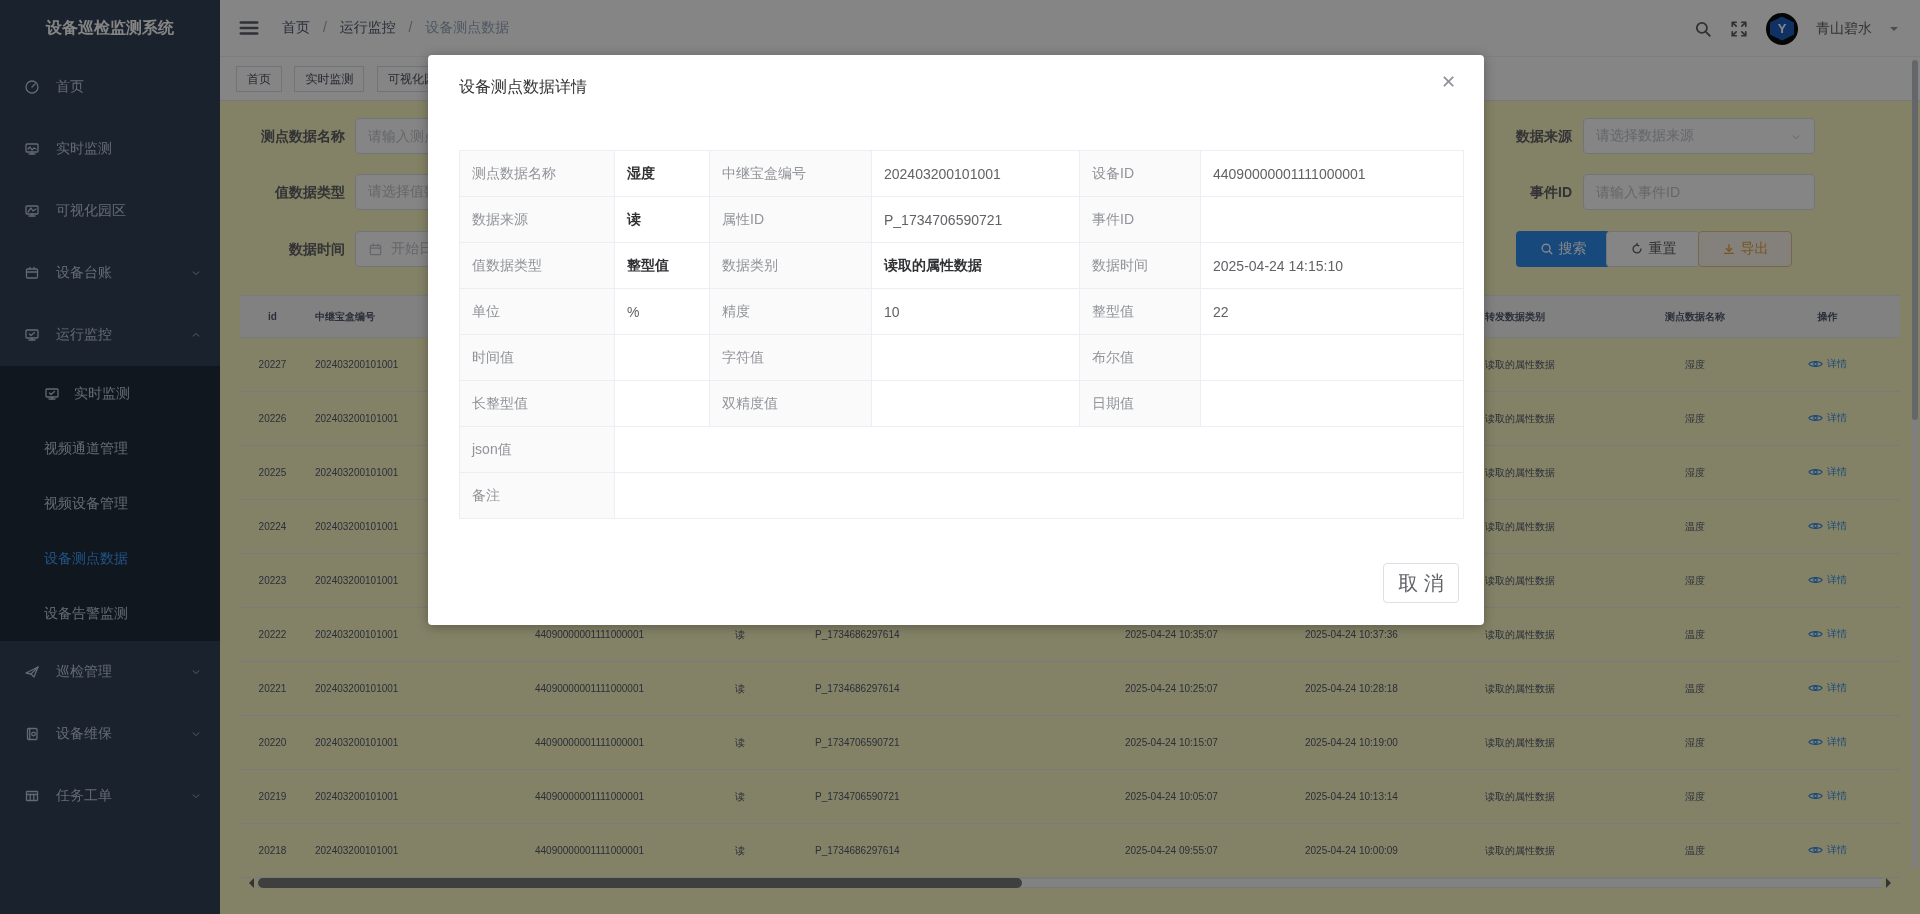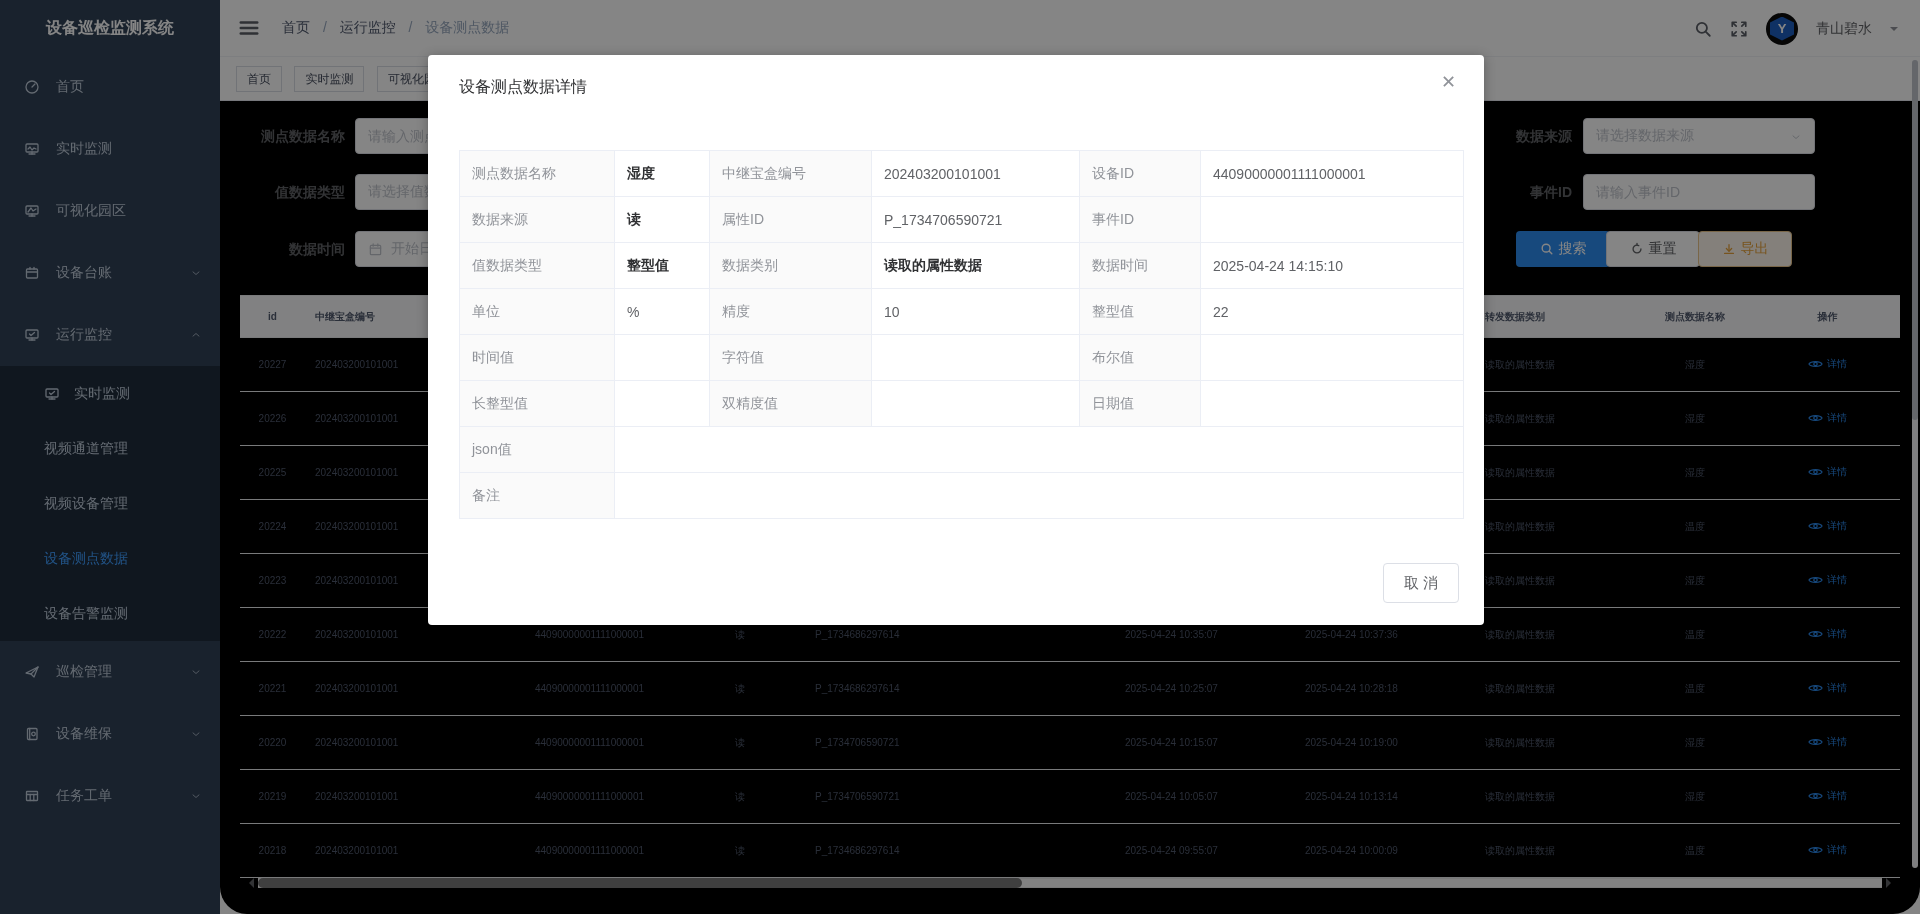--- a/index.html
+++ b/index.html
@@ -13,21 +13,21 @@
   .menu-item { height:62px; display:flex; align-items:center; padding:0 18px 0 24px; color:#bfcbd9; font-size:14px; cursor:pointer; }
   .menu-item .mi-icon { width:16px; height:16px; margin-right:16px; flex:0 0 16px; display:inline-flex; }
   .menu-item .arrow { margin-left:auto; width:12px; height:12px; display:inline-flex; opacity:.8; }
   .submenu { background:#1f2d3d; }
   .submenu .menu-item { height:55px; padding-left:44px; }
   .submenu .menu-item .mi-icon { margin-right:14px; }
   .menu-item.active { color:#409eff; }
   svg.ic { stroke:currentColor; fill:none; stroke-width:1.3; stroke-linecap:round; stroke-linejoin:round; }
 
   
-  .main { position:absolute; left:220px; top:0; width:1700px; height:914px; background:#000000;border-radius:27px; }
+  .main { position:absolute; left:220px; top:0; width:1700px; height:914px; background:#fef9c3; }
   .navbar { position:absolute; left:0; top:0; width:1700px; height:57px; background:#fff; border-bottom:1px solid #f0f2f5; }
   .hamburger { position:absolute; left:18px; top:17px; width:22px; height:22px; color:#5a5e66; cursor:pointer; }
   .breadcrumb { position:absolute; left:62px; top:19px; font-size:14px; color:#515a6e; }
   .breadcrumb .sep { margin:0 9px; color:#97a8be; }
   .breadcrumb .cur { color:#97a8be; }
   .nav-tools { position:absolute; right:22px; top:0; height:57px; display:flex; align-items:center; gap:18px; color:#5a5e66; }
   .tool-ic { width:18px; height:18px; cursor:pointer; display:inline-flex; }
   .avatar { width:32px; height:32px; border-radius:50%; background:#0c0c0c; display:flex; align-items:center; justify-content:center; cursor:pointer; }
   .hex { width:24px; height:24px; background:#1d5fc0; clip-path:polygon(50% 0,100% 25%,100% 75%,50% 100%,0 75%,0 25%); color:#fff; font-weight:bold; font-size:13px; display:flex; align-items:center; justify-content:center; }
   .username { font-size:14px; color:#606266; cursor:pointer; }
@@ -70,21 +70,21 @@
   
   .overlay { position:absolute; left:0; top:0; width:1920px; height:914px; background:rgba(0,0,0,0.48); z-index:50; }
   .dialog { position:absolute; left:428px; top:55px; width:1056px; height:570px; background:#fff; border-radius:4px; box-shadow:0 2px 12px rgba(0,0,0,.3); z-index:60; }
   .dlg-title { position:absolute; left:31px; top:22px; font-size:16px; color:#303133; }
   .dlg-close { position:absolute; right:28px; top:18px; font-size:18px; color:#909399; cursor:pointer; line-height:1; }
   .desc { position:absolute; left:31px; top:95px; width:1004px; border-collapse:collapse; table-layout:fixed; font-size:14px; }
   .desc td { height:46px; border:1px solid #ebeef5; padding:0 12px; white-space:nowrap; overflow:hidden; }
   .desc .dl { background:#fafafa; color:#909399; }
   .desc .dv { color:#606266; }
   .desc .bold { color:#303133; font-weight:bold; }
-  .dlg-cancel { position:absolute; left:955px; top:508px; width:76px; height:40px; background:#fff; border:1px solid #dcdfe6; border-radius:4px; font-size:15px; color:#606266; display:flex; align-items:center; justify-content:center; cursor:pointer; }
+  .dlg-cancel { position:absolute; left:955px; top:508px; width:76px; height:40px; background:#fff; border:1px solid #dcdfe6; border-radius:4px; font-size:20px; color:#606266; display:flex; align-items:center; justify-content:center; cursor:pointer; }
 </style>
 </head>
 <body>
 
 <div class="app">
 
   <aside class="sidebar">
     <div class="logo">设备巡检监测系统</div>
 
     <div class="menu-item">

